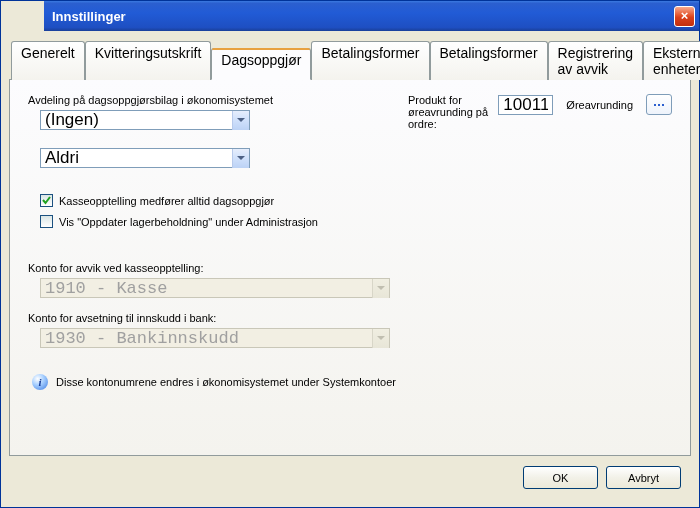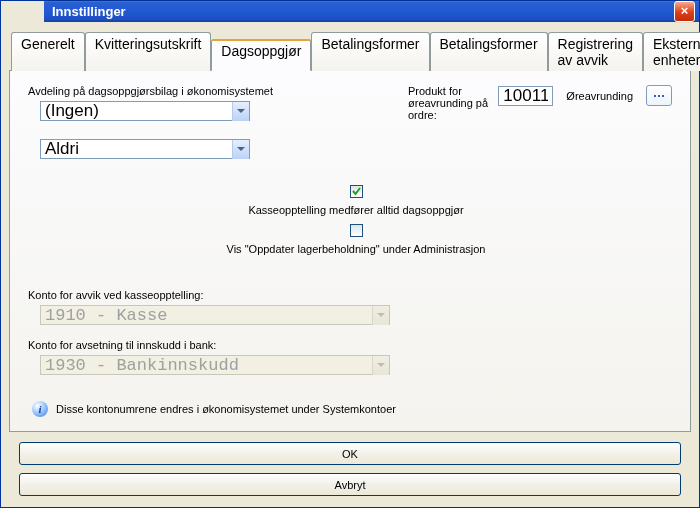--- a/index.html
+++ b/index.html
@@ -159,21 +159,20 @@
   .ellipsis-dots {
     display: flex; gap: 2px;
   }
   .ellipsis-dots span {
     width: 2px; height: 2px; background: #2b5fcf;
   }
   .checkbox-row {
     display: flex; align-items: center; gap: 6px;
     margin-left: 12px;
     margin-bottom: 8px;
-    flex-direction: column;
   }
   .chk {
     width: 13px; height: 13px;
     border: 1px solid #1c5180;
     background: linear-gradient(to bottom, #dbe6e6 0%, #ffffff 100%);
     display: flex; align-items: center; justify-content: center;
     cursor: pointer;
   }
   .chk svg { width: 11px; height: 11px; display: none; }
   .chk.checked svg { display: block; }
@@ -188,21 +187,20 @@
     font-size: 11px;
     text-align: center;
     line-height: 16px;
     display: inline-block;
   }
   .button-bar {
     padding: 10px 10px 10px 10px;
     display: flex;
     justify-content: flex-end;
     gap: 8px;
-    flex-direction: column;
   }
   .btn {
     min-width: 75px;
     height: 23px;
     border: 1px solid #003c74;
     border-radius: 3px;
     background: linear-gradient(to bottom, #ffffff 0%, #f2f1e8 50%, #ece9d8 100%);
     font-family: inherit;
     font-size: 11px;
     cursor: pointer;

